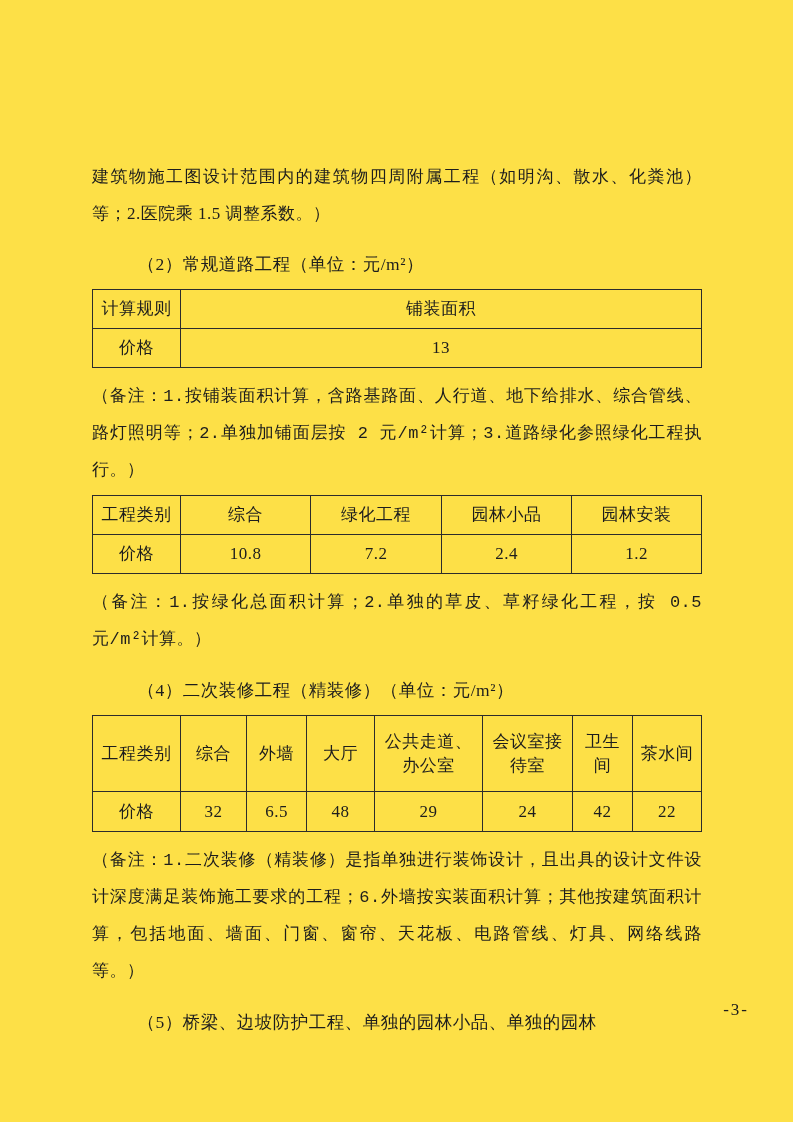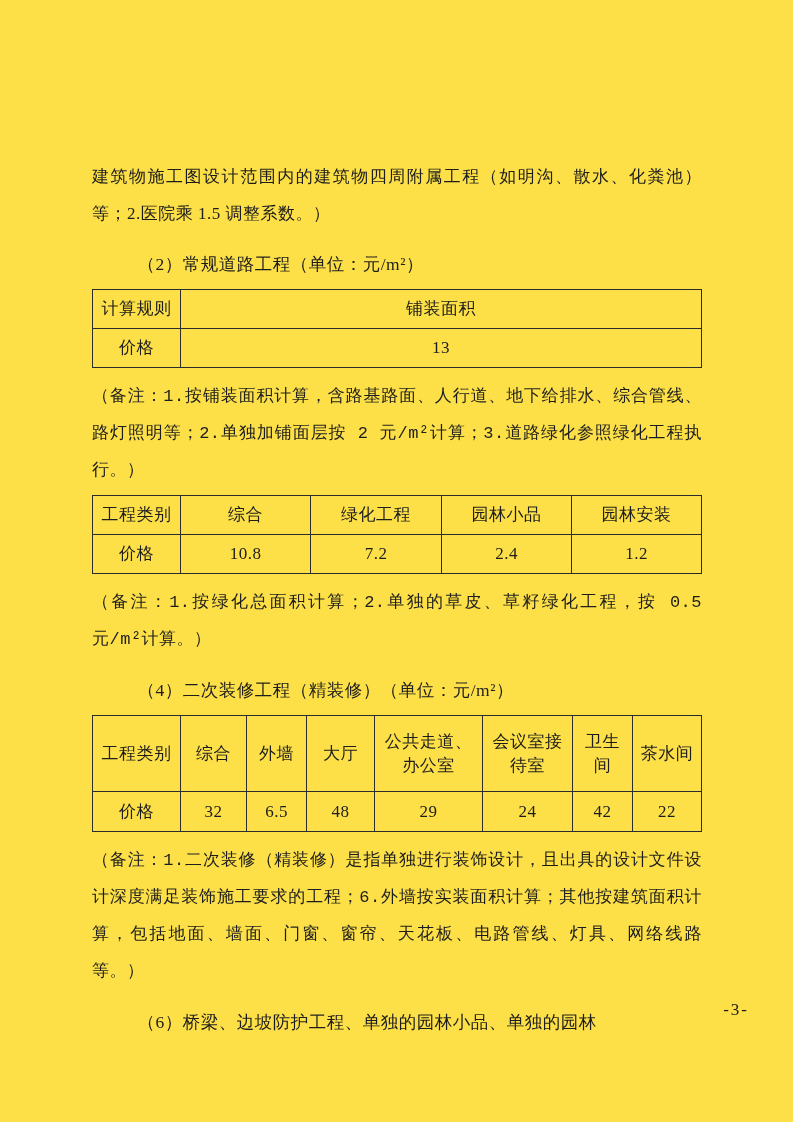--- a/index.html
+++ b/index.html
@@ -153,18 +153,18 @@
         <td>29</td>
         <td>24</td>
         <td>42</td>
         <td>22</td>
       </tr>
     </tbody>
       </table>
 
     <p class="para note">（备注：1.二次装修（精装修）是指单独进行装饰设计，且出具的设计文件设计深度满足装饰施工要求的工程；6.外墙按实装面积计算；其他按建筑面积计算，包括地面、墙面、门窗、窗帘、天花板、电路管线、灯具、网络线路等。）</p>
 
-    <p class="heading">（6）桥梁、边坡防护工程、单独的园林小品、单独的园林</p>
+    <p class="heading">（5）桥梁、边坡防护工程、单独的园林小品、单独的园林</p>
 
   </div>
 
   <div class="pageno" style="position:absolute; right:44px; top:1000px; font-size:17px; letter-spacing:2px;">-3-</div>
 </div>
 
 </body></html>

